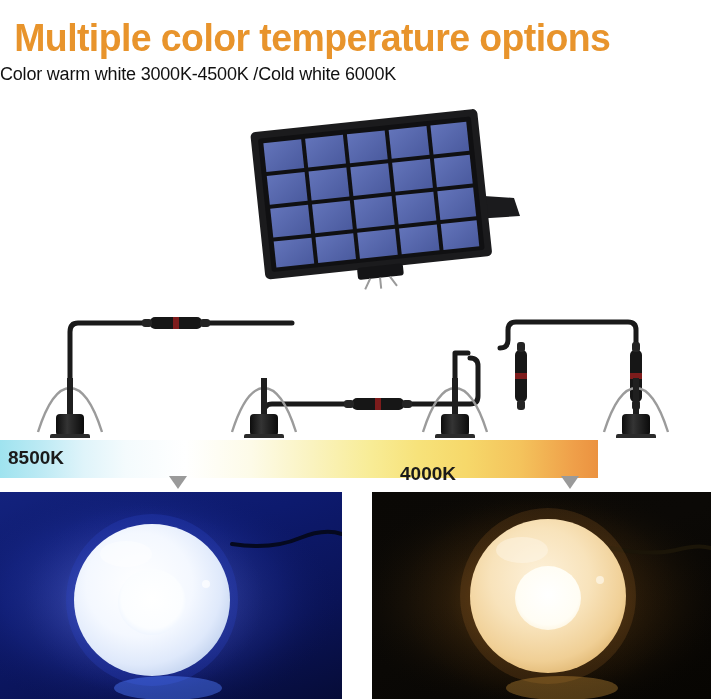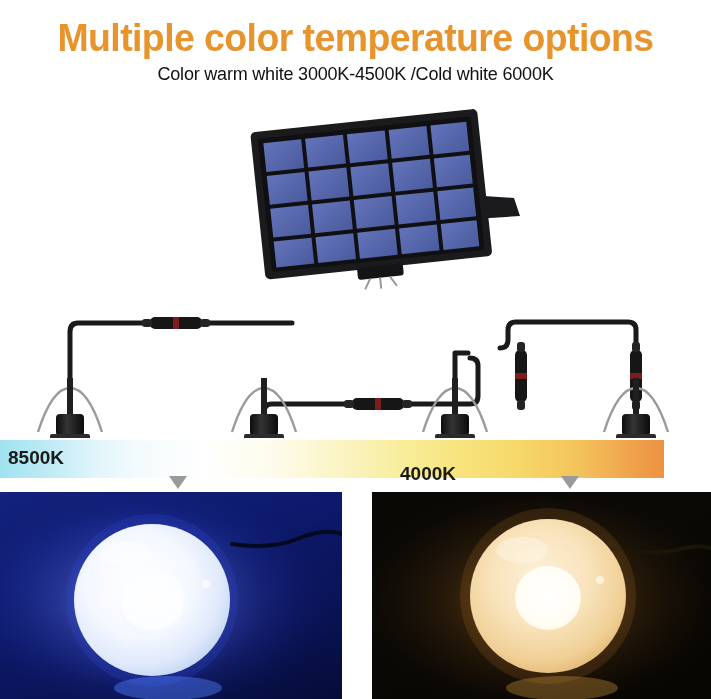--- a/index.html
+++ b/index.html
@@ -14,21 +14,21 @@
     overflow: hidden;
     font-family: "Liberation Sans", sans-serif;
   }
 
   
   #header {
     position: absolute;
     top: 0; left: 0;
     width: 711px;
     height: 108px;
-    text-align: center;
+    text-align: left;
   }
   #headline {
     position: absolute;
     top: 16px; left: 0;
     width: 711px;
     font-size: 39px;
     font-weight: bold;
     color: #e8942c;
     letter-spacing: -0.6px;
     transform: scaleX(0.96);
@@ -52,21 +52,21 @@
     width: 711px;
     height: 330px;
     background: #ffffff;
   }
   #scene svg { display: block; }
 
   
   #gradient-bar {
     position: absolute;
     top: 440px; left: 0;
-    width: 664px;
+    width: 598px;
     height: 38px;
     background: linear-gradient(to right,
         #9fe3ef 0%,
         #bdeaf4 7%,
         #dff4fa 14%,
         #f4fbfd 21%,
         #ffffff 31%,
         #fdfbe8 42%,
         #faf3c0 52%,
         #f8ec96 62%,

